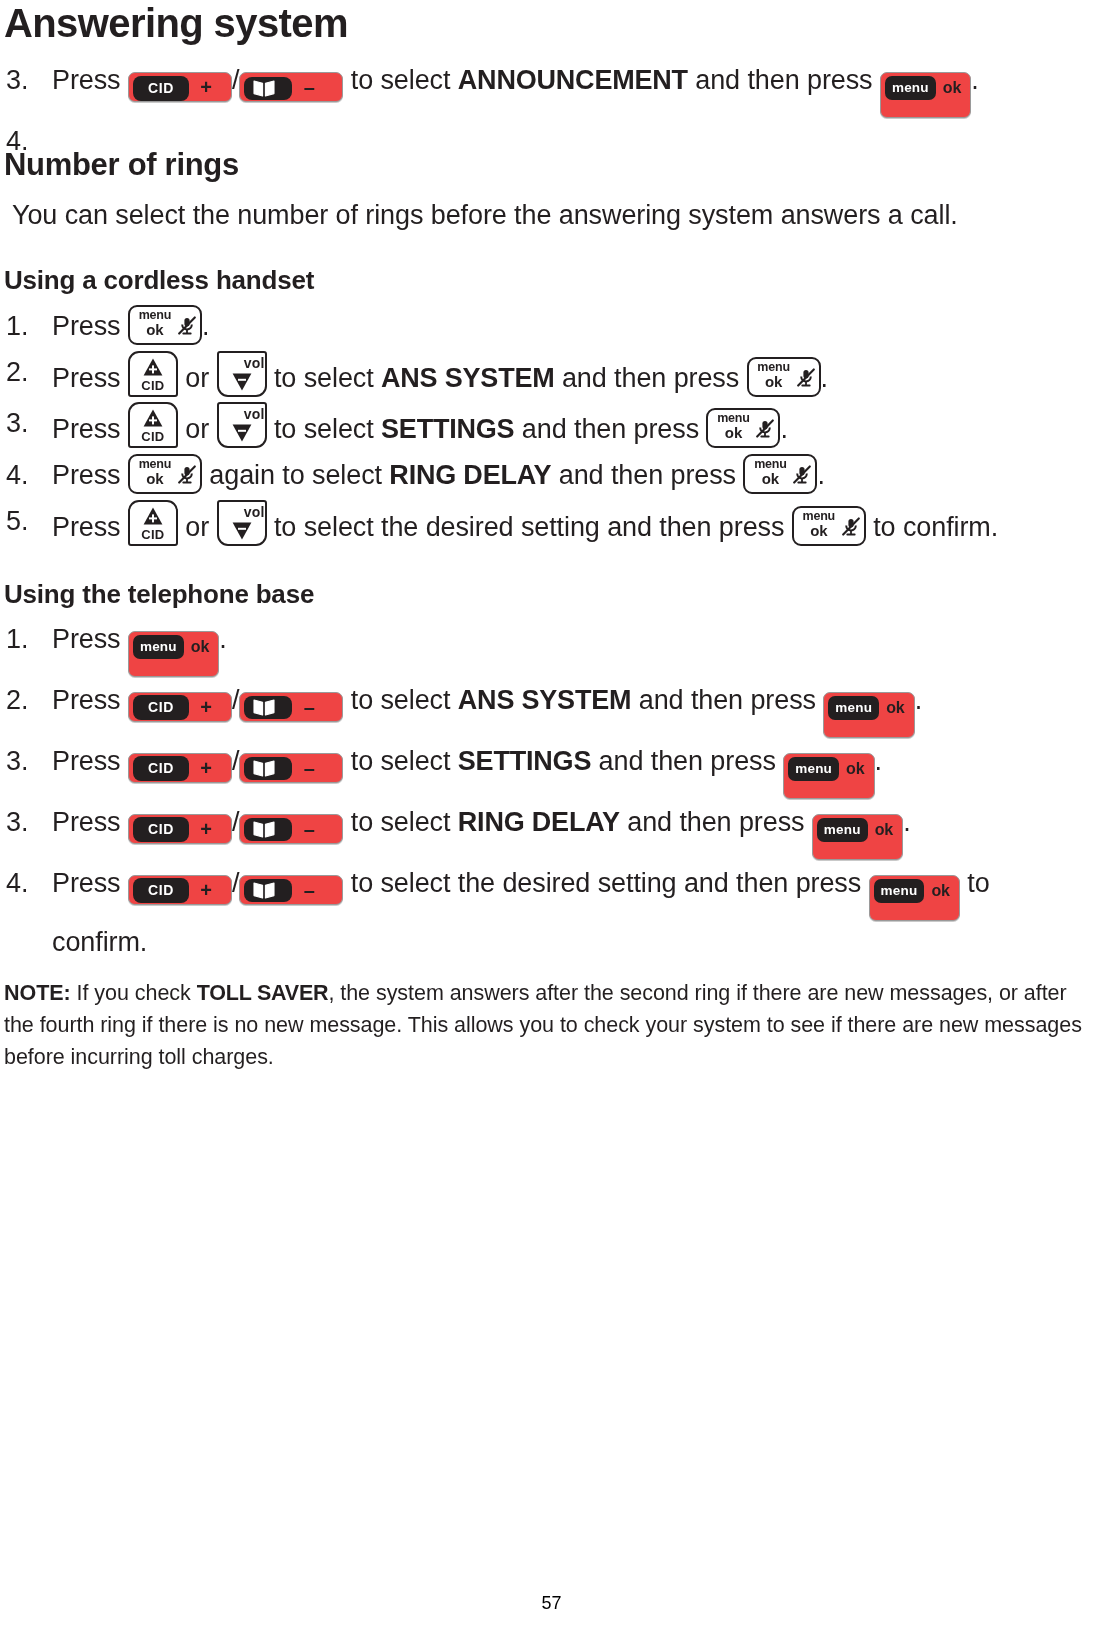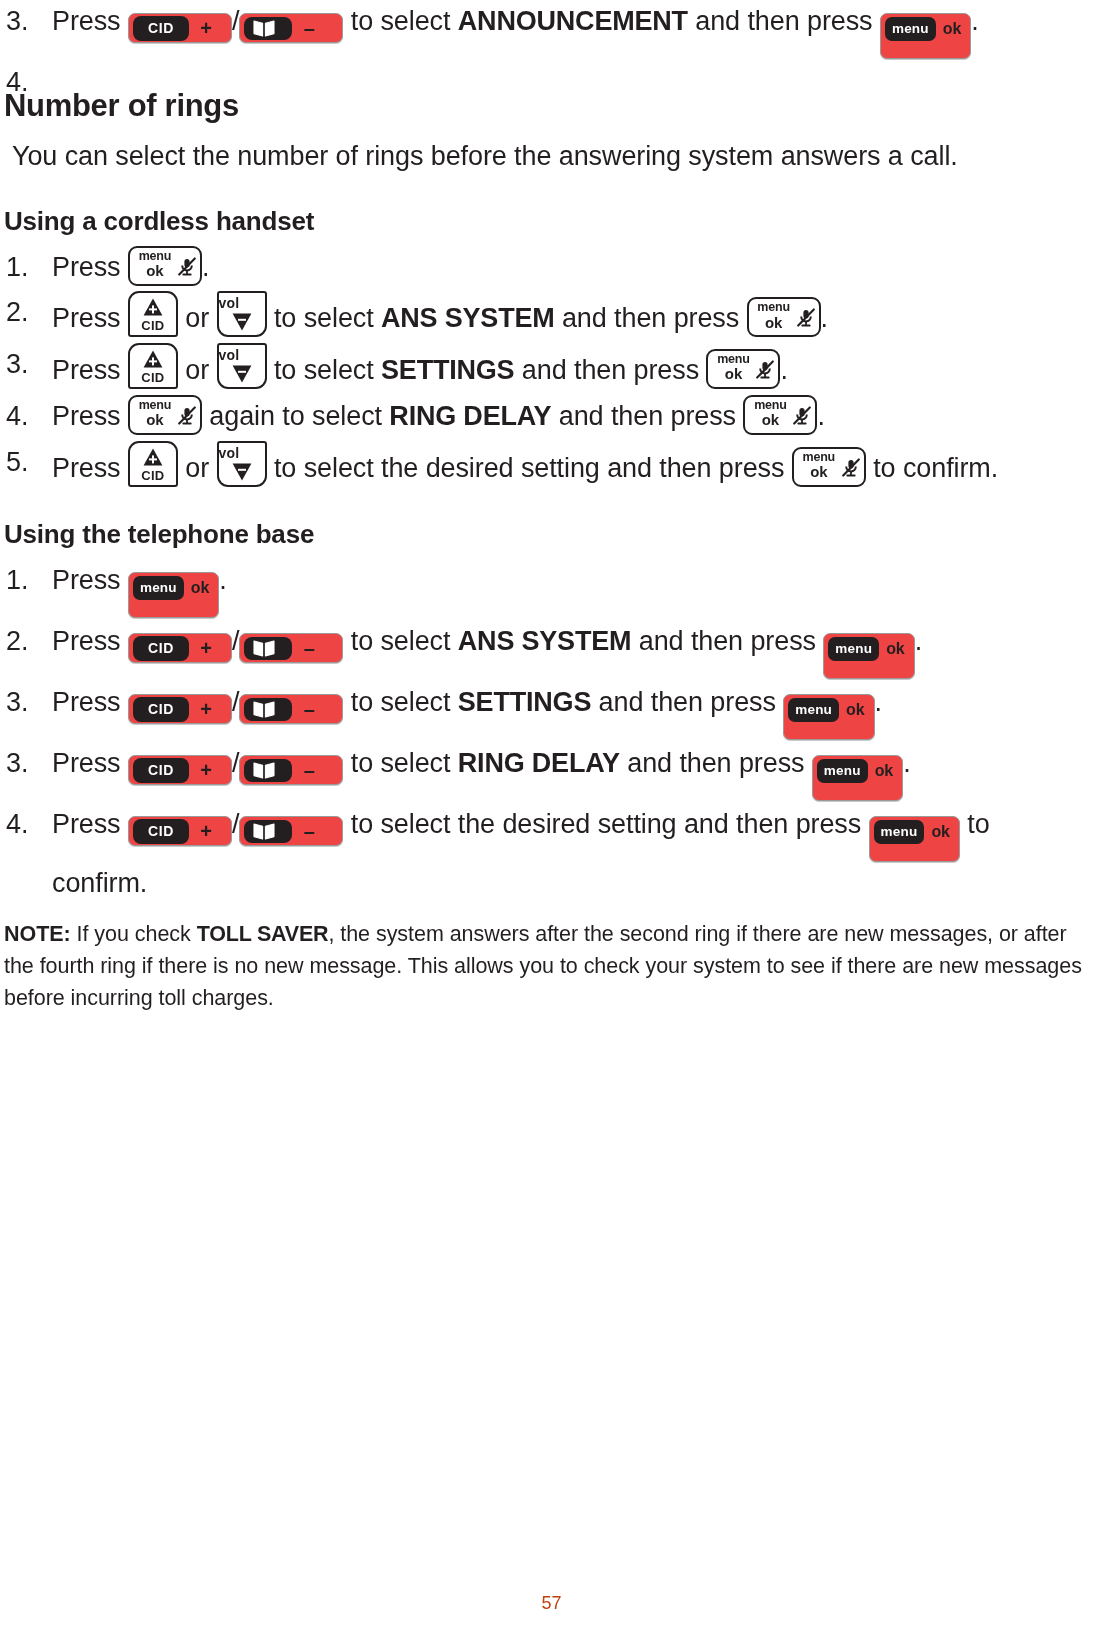--- a/index.html
+++ b/index.html
@@ -97,21 +97,21 @@
 
   
   .page-number {
     position: absolute;
     bottom: 14px;
     left: 0;
     right: 0;
     text-align: center;
     font-size: 18px;
     font-weight: 300;
-    color: #c2410c;
+    color: #000000;
   }
 
   
   .key {
     display: inline-block;
     vertical-align: -6px;
     box-sizing: border-box;
     background: #ef4444;
     border: 1.5px solid #9a9a9a;
     border-radius: 7px;
@@ -262,41 +262,42 @@
   .hkey-vol {
     border-radius: 3px 3px 11px 11px;
     width: 50px;
     height: 46px;
     padding: 0;
   }
   .hkey-vol .vol-lbl {
     position: absolute;
     left: 0; right: 0;
     top: 3px;
-    text-align: left;
+    text-align: right;
     font-size: 14px;
     letter-spacing: 0.2px;
     font-weight: bold;
     line-height: 1;
   }
   .hkey-vol .tri-dn {
     position: absolute;
     left: 50%;
     transform: translateX(-50%);
     bottom: 3px;
     width: 22px;
     height: 20px;
   }
 </style>
 </head>
 <body>
 
 <div class="page">
   <div class="content">
 
+    <h1 class="doc-title">Answering system</h1>
 
     <ol class="steps" id="announcement-steps">
         <li class="step"><span class="num">3.</span><span><span>Press </span><span class="key key-base"><span class="chip">CID</span><span class="sign">+</span></span><span>/</span><span class="key key-base"><span class="chip icon-chip"><svg class="book-svg" viewBox="0 0 22 17">
                   <path d="M1 1 L9.6 3.2 L9.6 16 L1 13.6 Z M21 1 L12.4 3.2 L12.4 16 L21 13.6 Z" fill="#ffffff" stroke="#ffffff" stroke-width="1.1" stroke-linejoin="round"></path>
                 </svg></span><span class="sign">–</span></span><span> to select </span><b>ANNOUNCEMENT</b><span> and then press </span><span class="key key-menuok"><span class="chip">menu</span><span class="ok">ok</span></span><span>.</span></span></li>
         <li class="step"><span class="num">4.</span></li>
       </ol>
 
     <h2 class="section-title">Number of rings</h2>
 

